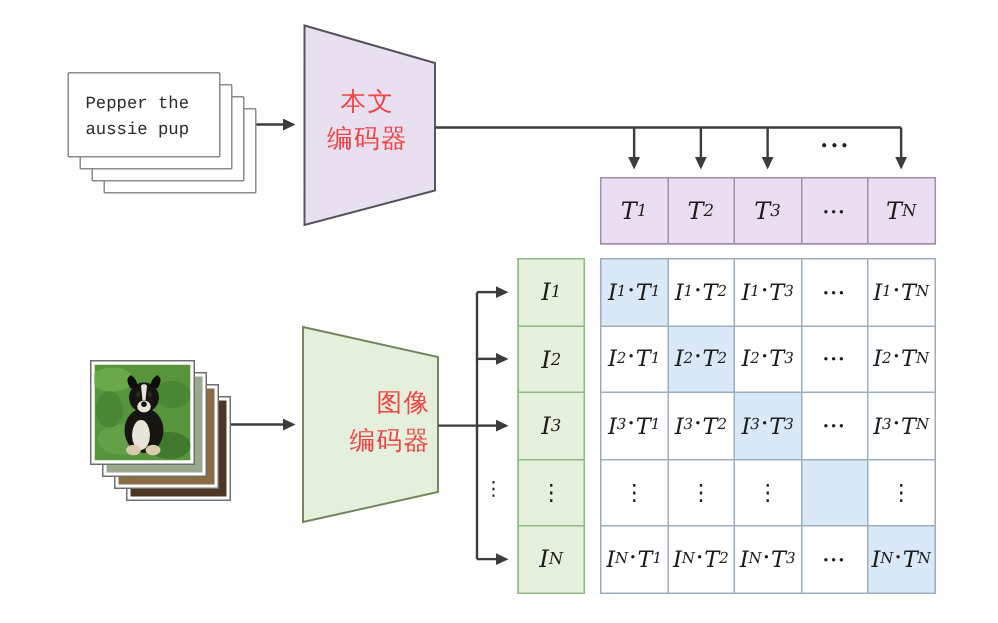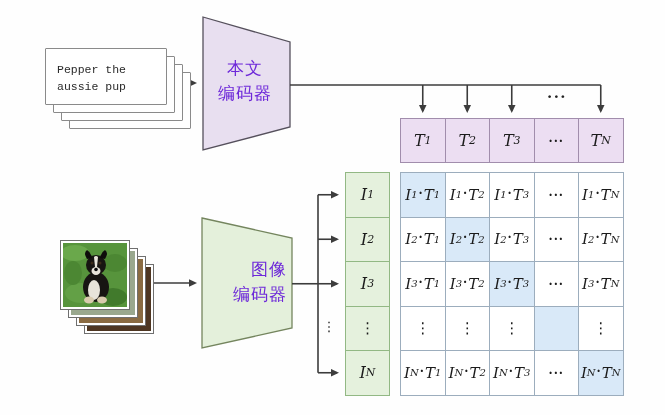--- a/index.html
+++ b/index.html
@@ -3,34 +3,34 @@
 <meta charset="utf-8">
 <style>
   html,body{margin:0;padding:0;background:#ffffff;}
   .canvas{
     position:relative;width:665px;height:415px;background:#fefefe;overflow:hidden;
     font-family:"DejaVu Serif",serif;color:#1b1b1b;
   }
   svg.connectors{position:absolute;left:0;top:0;width:665px;height:415px;pointer-events:none;}
 
   
-  .card{position:absolute;width:122px;height:57px;background:#ffffff;border:1px solid #8a8a8a;border-radius:1px;box-sizing:border-box;}
+  .card{position:absolute;width:102px;height:57px;background:#ffffff;border:1px solid #8a8a8a;border-radius:1px;box-sizing:border-box;}
   .card-text{
     padding:12px 0 0 11px;font-family:"Liberation Mono","DejaVu Sans Mono",monospace;
     font-size:11.5px;line-height:1.5;color:#2b2b2b;white-space:pre;
   }
 
   
   .photo{position:absolute;width:70px;height:70px;background:#ffffff;border:1px solid #6f6f6f;box-sizing:border-box;padding:2px;}
   .photo-fill{width:100%;height:100%;}
 
   
   .enc-label{
     position:absolute;width:84px;text-align:center;font-size:17px;line-height:1.45;
-    letter-spacing:1px;color:#6d28d9;font-weight:500;font-family:"DejaVu Serif",serif;
+    letter-spacing:1px;color:#ef4444;font-weight:500;font-family:"DejaVu Serif",serif;
   }
 
   
   .t-row{
     position:absolute;left:400px;top:118px;display:grid;
     grid-template-columns:repeat(5,43.5px);grid-auto-rows:43px;gap:1px;
     background:#a18dac;border:1px solid #a18dac;
   }
   .tcell{background:#ecdef2;display:flex;align-items:center;justify-content:center;
     font-style:italic;font-size:16px;white-space:nowrap;}

